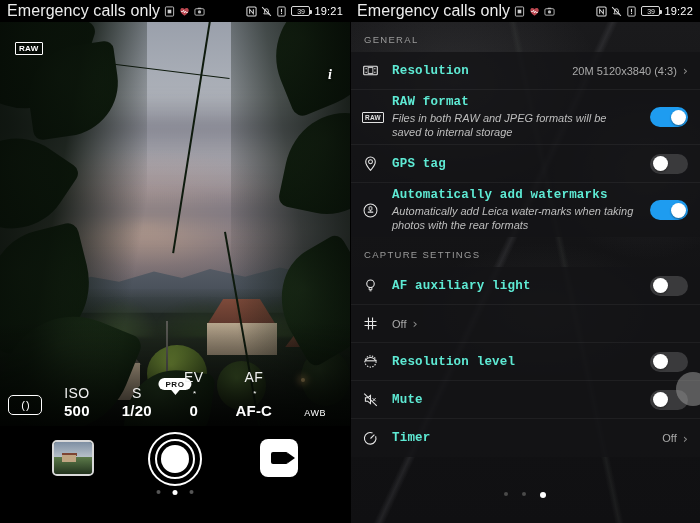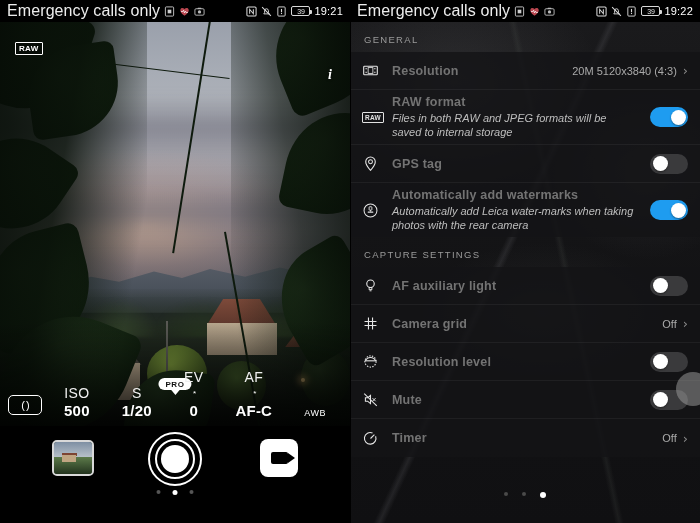--- a/index.html
+++ b/index.html
@@ -253,22 +253,22 @@
     position:relative;
   }
   .row:last-child { border-bottom:none; }
   .row-ico {
     width:30px; flex:none; display:flex; align-items:center; justify-content:flex-start;
     color:#e6e6e6;
   }
   .row-ico svg { width:17px; height:17px; display:block; }
   .row-main { flex:1; min-width:0; padding-right:8px; }
   .row-title {
-    font-size:12.5px; color:#737373; font-weight:600; letter-spacing:.2px;
-    font-family:Liberation Sans, sans-serif;
+    font-size:12.5px; color:#5eead4; font-weight:600; letter-spacing:.2px;
+    font-family:Liberation Mono, monospace;
   }
   .row-sub {
     font-size:11px; color:#bdbdbd; line-height:1.28; margin-top:2px;
     font-family:"Liberation Sans", sans-serif; max-width:245px;font-style:italic;
   }
   .row-value {
     font-size:11px; color:#a9a9a9; margin-right:5px; white-space:nowrap;
     font-family:"Liberation Sans", sans-serif;
   }
   .chev { color:#8a8a8a; font-size:13px; line-height:1; margin-left:1px; }
@@ -580,21 +580,21 @@
           <div class="row-ico">
             <svg viewBox="0 0 20 20">
                 <circle cx="10" cy="10" r="7.6" fill="none" stroke="currentColor" stroke-width="1.2"></circle>
                 <rect x="8.4" y="5.6" width="3.2" height="4" rx=".6" fill="none" stroke="currentColor" stroke-width="1.1"></rect>
                 <rect x="6.6" y="11.2" width="6.8" height="1.5" rx=".5" fill="currentColor"></rect>
                 <path d="M10 9.6v1.6" stroke="currentColor" stroke-width="1.1"></path>
               </svg>
           </div>
           <div class="row-main">
             <div class="row-title">Automatically add watermarks</div>
-            <div class="row-sub">Automatically add Leica water-marks when taking photos with the rear camera</div>
+            <div class="row-sub">Automatically add Leica water-marks when taking photos with the rear formats</div>
           </div>
           <div class="row-right">
             <div class="toggle on">
                 <div class="knob"></div>
               </div>
           </div>
         </div>
       </div>
 
       <div class="sec-head">CAPTURE SETTINGS</div>
@@ -616,23 +616,20 @@
                 <div class="knob"></div>
               </div>
           </div>
         </div>
 
         <div class="row">
           <div class="row-ico">
             <svg viewBox="0 0 20 20">
                 <path d="M7.6 3v14M12.4 3v14M3 7.6h14M3 12.4h14" stroke="currentColor" stroke-width="1.3" fill="none"></path>
               </svg>
-          </div>
-          <div class="row-main">
-            <div class="row-title">Camera grid</div>
           </div>
           <div class="row-right">
             <span class="row-value">Off</span>
             <span class="chev">›</span>
           </div>
         </div>
 
         <div class="row">
           <div class="row-ico">
             <svg viewBox="0 0 20 20">

